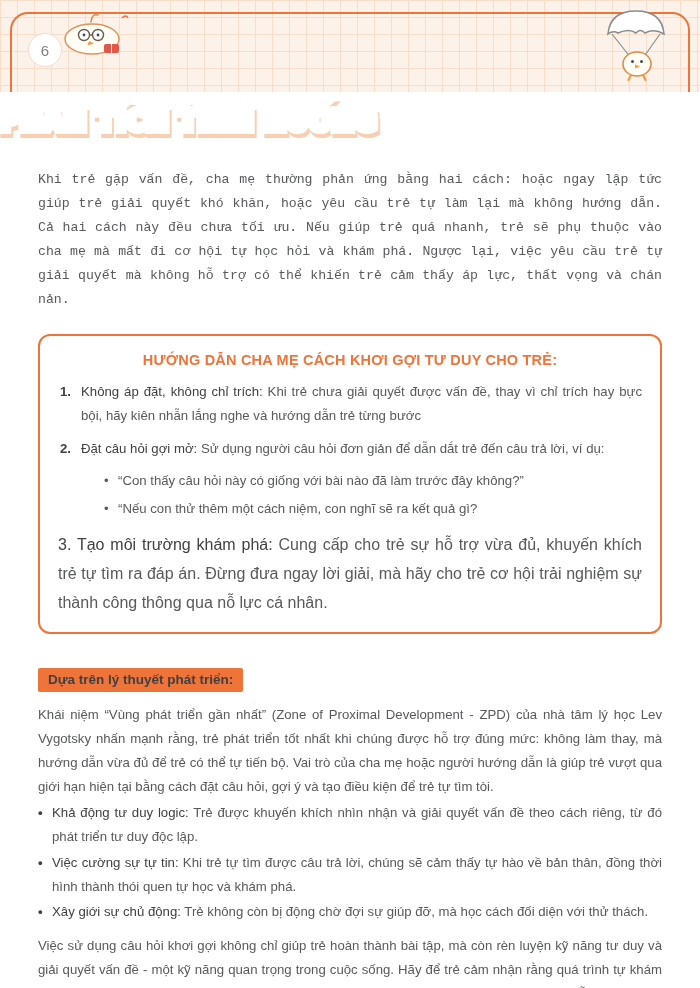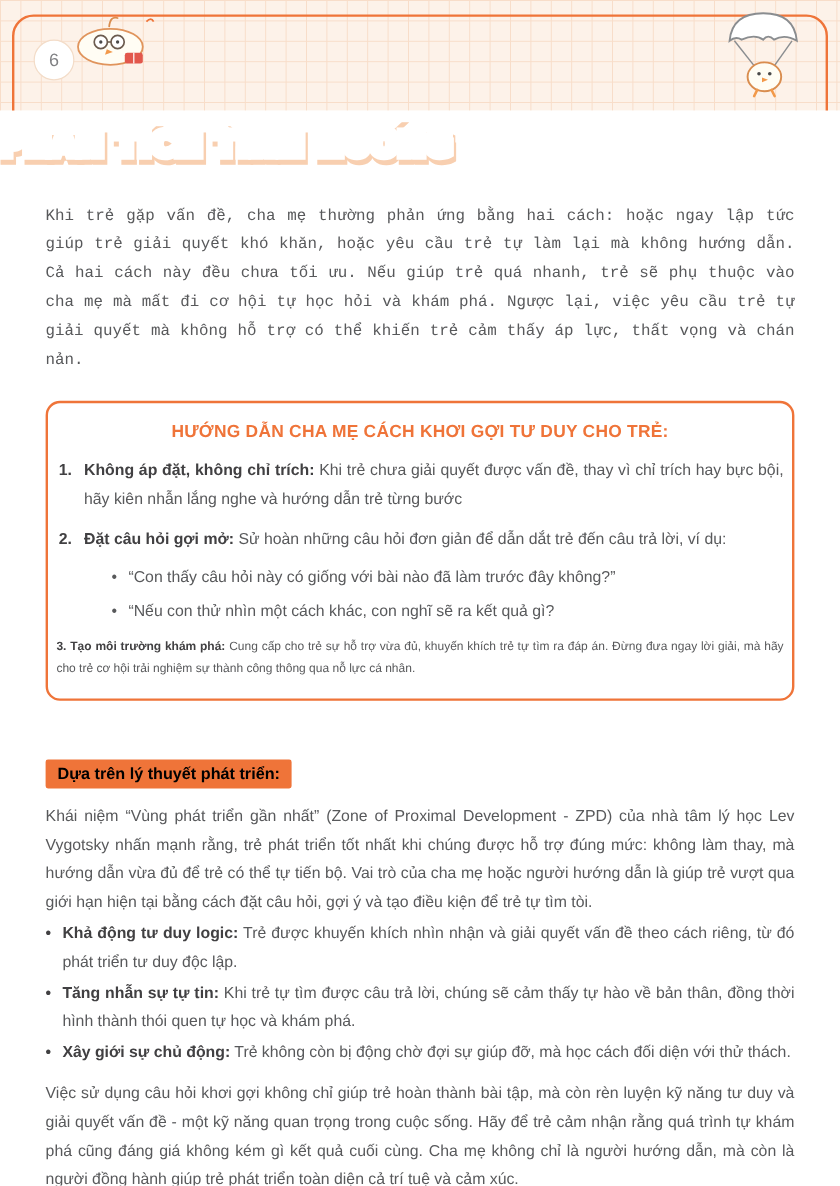--- a/index.html
+++ b/index.html
@@ -65,68 +65,68 @@
   .t-fill    { color:#f3702e; position:static; }
 
   
   .content { padding:0 38px; }
   .para {
     text-align:justify;
     font-size:13.2px;
     line-height:1.82;
   }
   .intro { margin-top:16px;font-family:Liberation Mono, monospace; }
-  b, .bold { font-weight:bold; color:#414042; }
+  b, .bold { font-weight:normal; color:#414042; }
 
   
   .guide-box {
-    margin:22px 38px 15px;
+    margin:22px 38px 0;
     border:2.5px solid #ef7439;
     border-radius:12px;
     background:#ffffff;
-    padding:16px 7px 13px;
+    padding:16px 18px 13px;
   }
   .guide-title {
     color:#ef7439;
     font-weight:bold;
     text-align:center;
     font-size:14.5px;
     margin-bottom:12px;
     letter-spacing:.2px;
   }
   .gitem {
     position:relative;
     padding-left:23px;
     margin-bottom:9px;
     text-align:justify;
     font-size:13.2px;
     line-height:1.8;
   }
   .gitem .gnum { position:absolute; left:2px; top:0; font-weight:bold; color:#414042; }
   .gitem-flush {
     text-align:justify;
-    font-size:10px;
+    font-size:16px;
     line-height:1.8;
     margin-bottom:2px;
   }
   .gquotes { margin:2px 0 10px 0; padding-left:46px; }
   .quote-line {
     position:relative;
     padding-left:14px;
     font-size:13.2px;
     line-height:1.8;
     margin-bottom:4px;
   }
   .quote-line .qbullet { position:absolute; left:0; color:#58595b; }
 
   
   .sec-label {
     display:inline-block;
     background:#ef7439;
-    color:#000000;
+    color:#404040;
     font-weight:bold;
     font-size:13.5px;
     padding:4px 10px 5px;
     border-radius:2px;
     margin:26px 0 11px;
   }
   .sec-label.first { margin-top:34px; }
 
   
   .benefits { margin-top:2px; }
@@ -193,29 +193,29 @@
 </div>
 
 <div class="guide-box">
   <div class="guide-title">HƯỚNG DẪN CHA MẸ CÁCH KHƠI GỢI TƯ DUY CHO TRẺ:</div>
 
   <div class="gitem">
     <span class="gnum">1.</span><span class="bold">Không áp đặt, không chỉ trích:</span><span> Khi trẻ chưa giải quyết được vấn đề, thay vì chỉ trích hay bực bội, hãy kiên nhẫn lắng nghe và hướng dẫn trẻ từng bước</span>
   </div>
 
   <div class="gitem">
-    <span class="gnum">2.</span><span class="bold">Đặt câu hỏi gợi mở:</span><span> Sử hoàn những câu hỏi đơn giản để dẫn dắt trẻ đến câu trả lời, ví dụ:</span>
+    <span class="gnum">2.</span><span class="bold">Đặt câu hỏi gợi mở:</span><span> Sử dụng người câu hỏi đơn giản để dẫn dắt trẻ đến câu trả lời, ví dụ:</span>
   </div>
 
   <div class="gquotes">
     <div class="quote-line">
       <span class="qbullet">•</span><span>“Con thấy câu hỏi này có giống với bài nào đã làm trước đây không?”</span>
     </div>
     <div class="quote-line">
-      <span class="qbullet">•</span><span>“Nếu con thử nhìn một cách khác, con nghĩ sẽ ra kết quả gì?</span>
+      <span class="qbullet">•</span><span>“Nếu con thử thêm một cách niệm, con nghĩ sẽ ra kết quả gì?</span>
     </div>
   </div>
 
   <div class="gitem-flush">
     <span class="bold">3.</span>
     <span class="bold">Tạo môi trường khám phá:</span><span> Cung cấp cho trẻ sự hỗ trợ vừa đủ, khuyến khích trẻ tự tìm ra đáp án. Đừng đưa ngay lời giải, mà hãy cho trẻ cơ hội trải nghiệm sự thành công thông qua nỗ lực cá nhân.</span>
   </div>
 </div>
 
 <div class="content">
@@ -225,21 +225,21 @@
   <p class="para">Khái niệm “Vùng phát triển gần nhất” (Zone of Proximal Development - ZPD) của nhà tâm lý học Lev Vygotsky nhấn mạnh rằng, trẻ phát triển tốt nhất khi chúng được hỗ trợ đúng mức: không làm thay, mà hướng dẫn vừa đủ để trẻ có thể tự tiến bộ. Vai trò của cha mẹ hoặc người hướng dẫn là giúp trẻ vượt qua giới hạn hiện tại bằng cách đặt câu hỏi, gợi ý và tạo điều kiện để trẻ tự tìm tòi.</p>
 </div>
 
 <div class="content">
 
   <div class="benefits">
     <div class="benefit">
       <span class="bbullet">•</span><span class="bold">Khả động tư duy logic:</span><span> Trẻ được khuyến khích nhìn nhận và giải quyết vấn đề theo cách riêng, từ đó phát triển tư duy độc lập.</span>
     </div>
     <div class="benefit">
-      <span class="bbullet">•</span><span class="bold">Tăng nhẫn sự tự tin:</span><span> Khi trẻ tự tìm được câu trả lời, chúng sẽ cảm thấy tự hào về bản thân, đồng thời hình thành thói quen tự học và khám phá.</span>
+      <span class="bbullet">•</span><span class="bold">Việc cường sự tự tin:</span><span> Khi trẻ tự tìm được câu trả lời, chúng sẽ cảm thấy tự hào về bản thân, đồng thời hình thành thói quen tự học và khám phá.</span>
     </div>
     <div class="benefit">
       <span class="bbullet">•</span><span class="bold">Xây giới sự chủ động:</span><span> Trẻ không còn bị động chờ đợi sự giúp đỡ, mà học cách đối diện với thử thách.</span>
     </div>
   </div>
 
   <p class="para conclusion">Việc sử dụng câu hỏi khơi gợi không chỉ giúp trẻ hoàn thành bài tập, mà còn rèn luyện kỹ năng tư duy và giải quyết vấn đề - một kỹ năng quan trọng trong cuộc sống. Hãy để trẻ cảm nhận rằng quá trình tự khám phá cũng đáng giá không kém gì kết quả cuối cùng. Cha mẹ không chỉ là người hướng dẫn, mà còn là người đồng hành giúp trẻ phát triển toàn diện cả trí tuệ và cảm xúc.</p>
 </div>
 
 </body></html>

